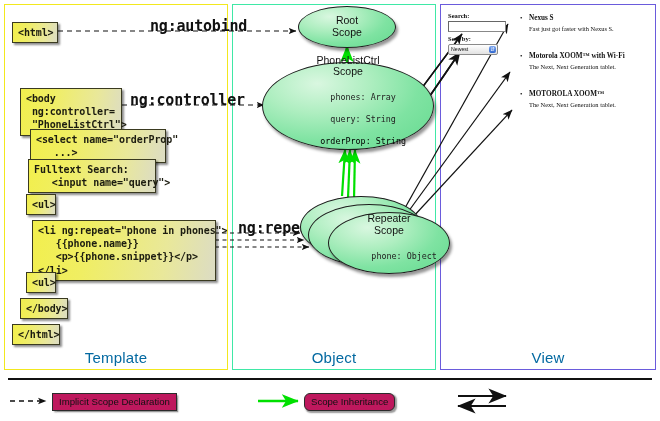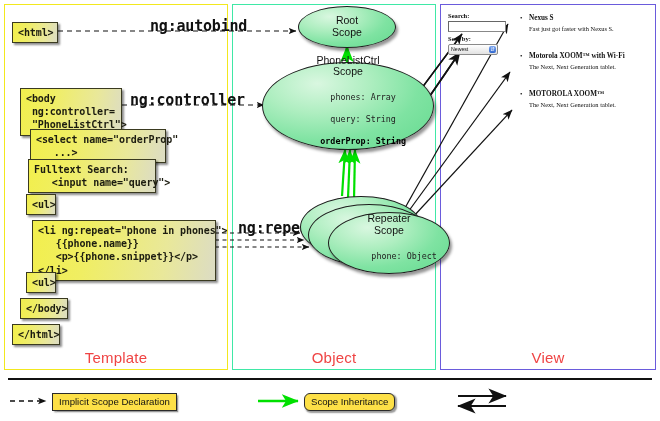--- a/index.html
+++ b/index.html
@@ -11,21 +11,21 @@
   #stage{position:absolute;left:0;top:0;width:660px;height:421px;}
 
   
   .col{position:absolute;background:#fff;box-sizing:border-box;}
   .col.template{left:4px;  top:4px;  width:224px; height:366px; border:1.5px solid #f2e81e;}
   .col.model   {left:232px;top:4px;  width:204px; height:366px; border:1.5px solid #3fe8a6;}
   .col.view    {left:440px;top:4px;  width:216px; height:366px; border:1.5px solid #6a5bdc;}
 
   .col-label{
     position:absolute;bottom:3px;left:0;width:100%;
-    text-align:center;font-size:15px;color:#ef4444;letter-spacing:.2px;
+    text-align:center;font-size:15px;color:#0369a1;letter-spacing:.2px;
   }
 
   
   .ybox{
     position:absolute;box-sizing:border-box;
     border:1px solid #3a3a20;
     background:linear-gradient(100deg,#f2ef4d 0%,#f0ee63 30%,#e9e89a 72%,#dcdcc4 100%);
     box-shadow:2px 2px 2px rgba(0,0,0,.45);
     font-family:"DejaVu Sans Mono","Liberation Mono",monospace;
     font-size:10px;font-weight:bold;color:#1c1c10;
@@ -40,21 +40,21 @@
     background:radial-gradient(ellipse at 32% 24%, #d9f7e0 0%, #aeeec0 32%, #7fe3a2 62%, #63d98e 100%);
     box-shadow:2px 3px 3px rgba(0,0,0,.42);
     display:flex;flex-direction:column;align-items:center;justify-content:center;
     text-align:center;
   }
   .ell .ttl{font-size:10.5px;color:#111;line-height:1.12;}
   .ell .props{
     font-family:"DejaVu Sans Mono","Liberation Mono",monospace;
     font-size:8.4px;color:#222;line-height:1.3;margin-top:3px;white-space:pre;
   }
-  .ell .props b{font-weight:bold;color:#000;margin-top:8px;}
+  .ell .props b{font-weight:normal;color:#000;margin-top:8px;}
 
   
   .view-inner{position:absolute;left:448px;top:12px;width:200px;height:115px;}
   .v-label{position:absolute;font-size:6.6px;color:#111;font-family:"Liberation Serif",serif;font-weight:bold;}
   .v-input{
     position:absolute;box-sizing:border-box;background:#fff;
     border:1px solid #888;border-top-color:#666;border-left-color:#666;
   }
   .v-select{
     position:absolute;box-sizing:border-box;
@@ -75,21 +75,21 @@
 
   
   .conn-label{
     position:absolute;font-family:"DejaVu Sans Mono","Liberation Mono",monospace;
     font-size:15px;font-weight:bold;color:#111;white-space:nowrap;letter-spacing:-.2px;
   }
 
   
   .legend-rule{position:absolute;left:8px;top:378px;width:644px;height:2px;background:#111;}
   .legend-box{
-    position:absolute;box-sizing:border-box;background:#fde047;
+    position:absolute;box-sizing:border-box;background:#be185d;
     border:1px solid #2b2b2b;box-shadow:1.5px 1.5px 1.5px rgba(0,0,0,.4);
     font-size:9.6px;color:#111;padding:2px 6px;white-space:nowrap;line-height:12px;
   }
   svg{position:absolute;left:0;top:0;overflow:visible;}
 </style>
 </head>
 <body>
 
 <div id="stage">
 

